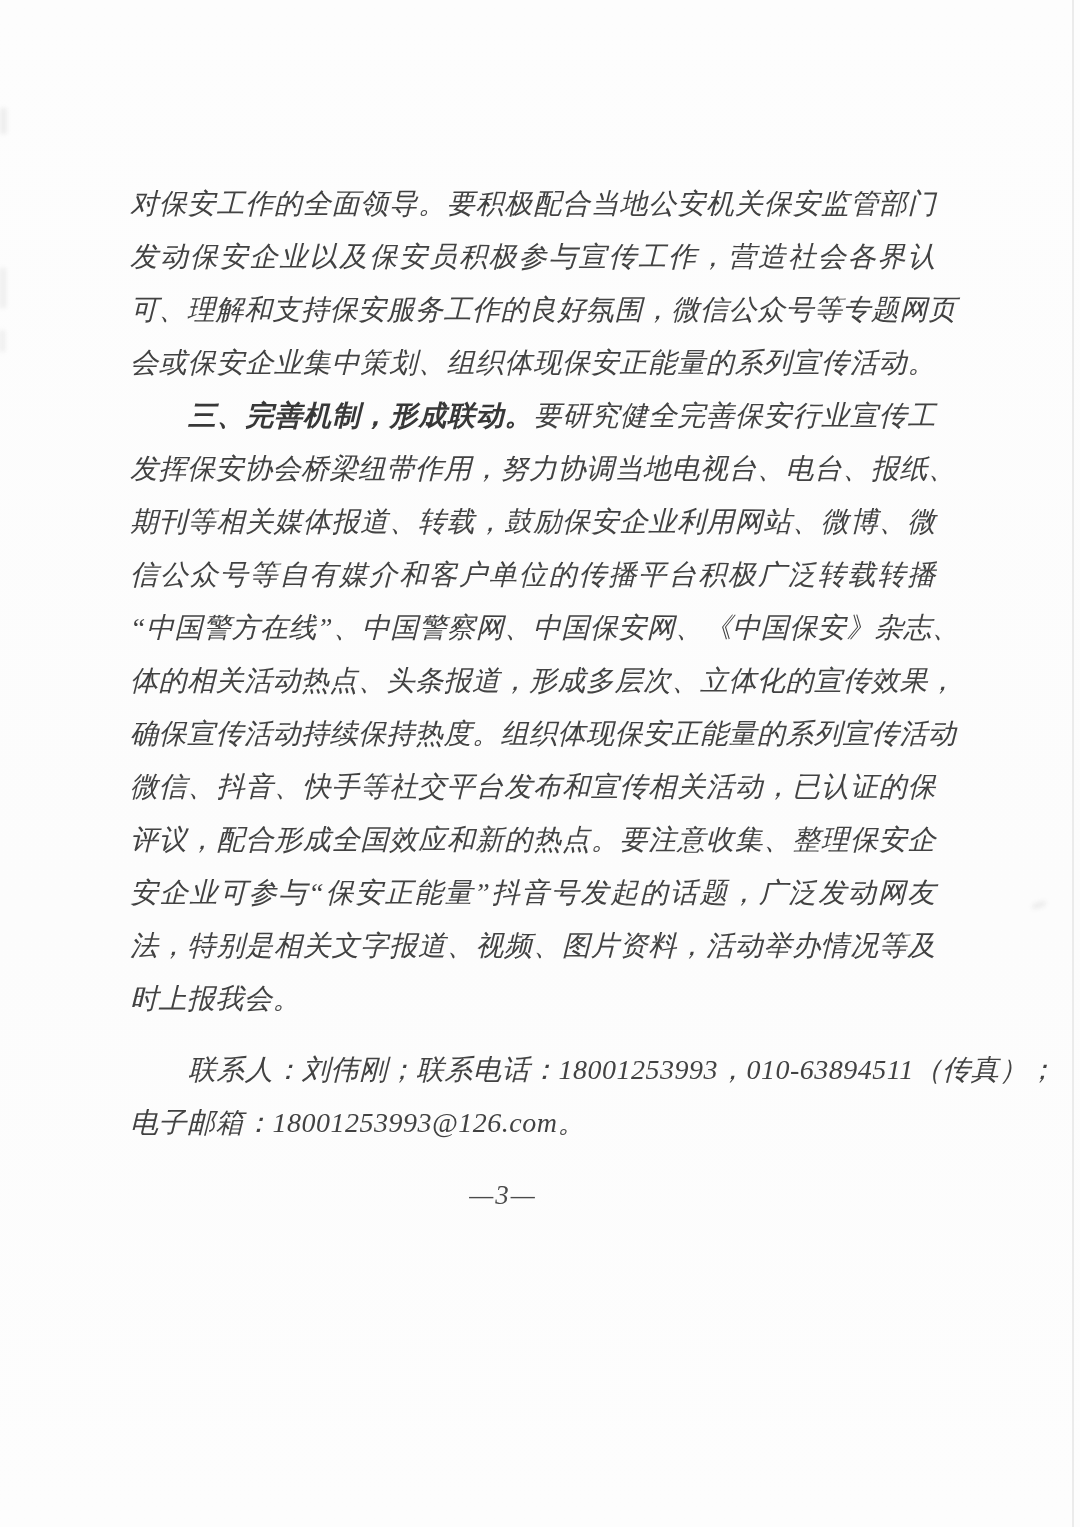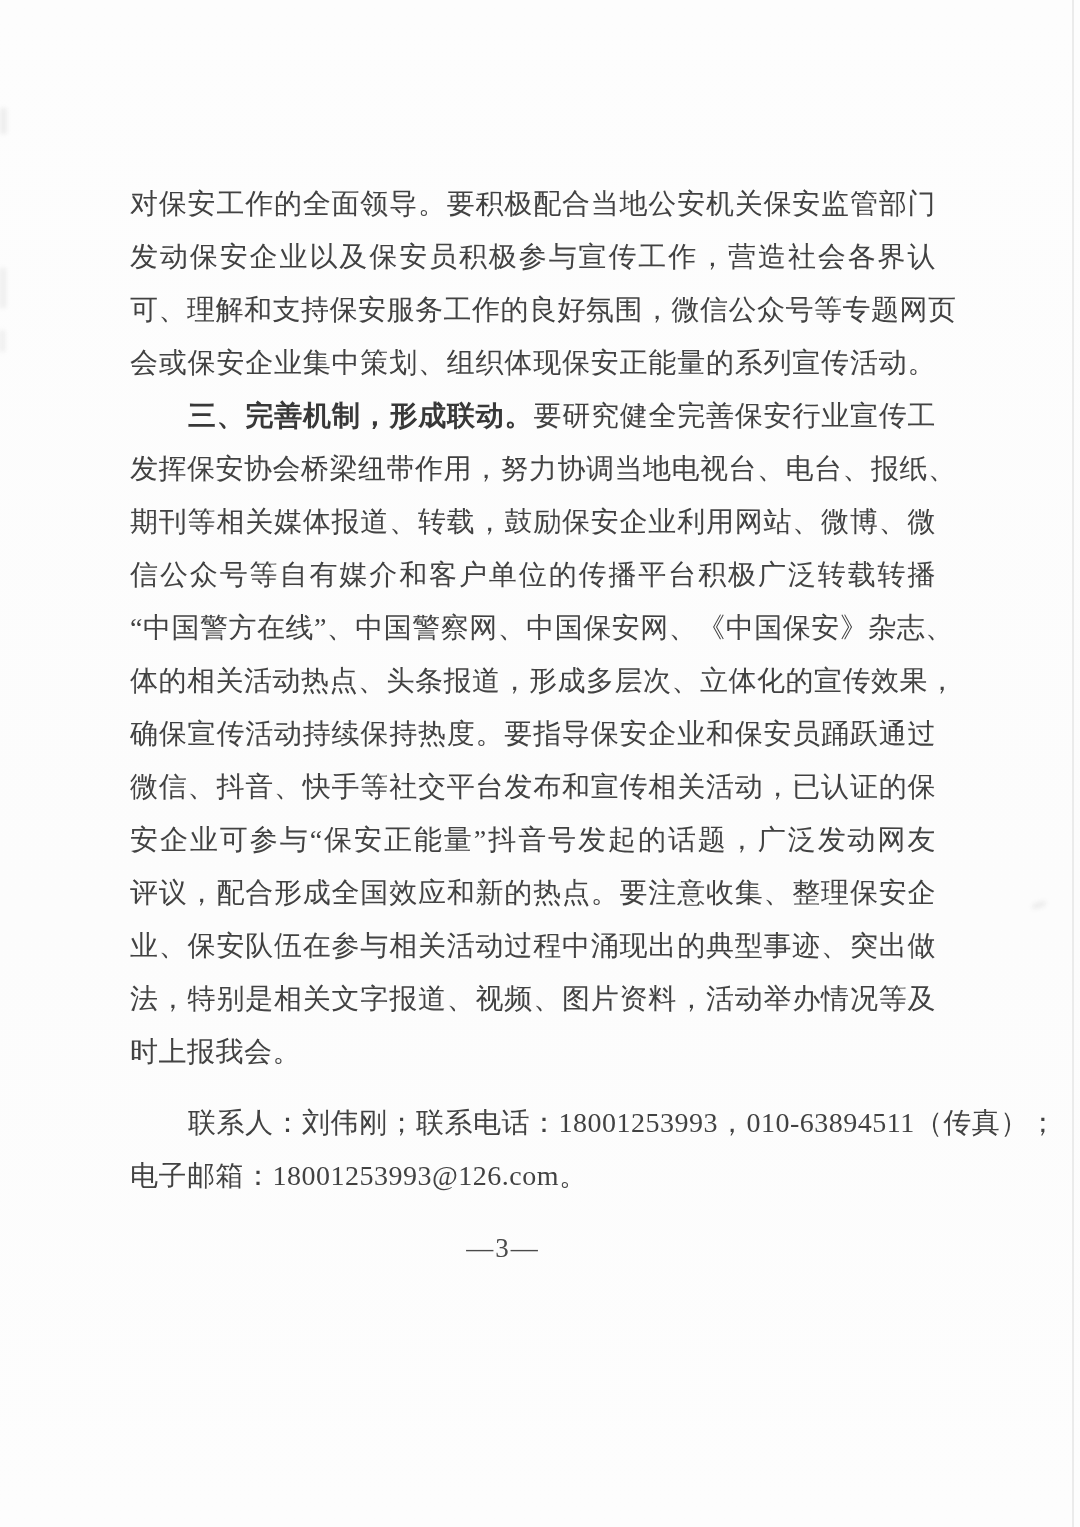--- a/index.html
+++ b/index.html
@@ -11,20 +11,21 @@
     height: 1527px;
     position: relative;
     background: #fdfdfd;
     overflow: hidden;
     font-family: "Liberation Serif", "DejaVu Serif", serif;
   }
   .scan-page {
     position: absolute;
     inset: 0;
     background: linear-gradient(180deg, #fdfdfd 0%, #fcfcfc 60%, #fdfdfd 100%);
+    font-style: italic;
   }
   
   .scan-edge {
     position: absolute;
     top: 0;
     right: 6px;
     width: 2px;
     height: 1527px;
     background: #ebebeb;
   }
@@ -100,25 +101,24 @@
     <div class="line">可、理解和支持保安服务工作的良好氛围，微信公众号等专题网页</div>
     <div class="line">会或保安企业集中策划、组织体现保安正能量的系列宣传活动。</div>
 
     <div class="line indent"><span class="bold-lead">三、完善机制，形成联动。</span><span>要研究健全完善保安行业宣传工</span></div>
 
     <div class="line">发挥保安协会桥梁纽带作用，努力协调当地电视台、电台、报纸、</div>
     <div class="line">期刊等相关媒体报道、转载，鼓励保安企业利用网站、微博、微</div>
     <div class="line">信公众号等自有媒介和客户单位的传播平台积极广泛转载转播</div>
     <div class="line">“中国警方在线”、中国警察网、中国保安网、《中国保安》杂志、</div>
     <div class="line">体的相关活动热点、头条报道，形成多层次、立体化的宣传效果，</div>
-    <div class="line">确保宣传活动持续保持热度。要指导保安企业和保安员踊跃通过</div>
+    <div class="line">确保宣传活动持续保持热度。组织体现保安正能量的系列宣传活动</div>
     <div class="line">微信、抖音、快手等社交平台发布和宣传相关活动，已认证的保</div>
+    <div class="line">评议，配合形成全国效应和新的热点。要注意收集、整理保安企</div>
     <div class="line">安企业可参与“保安正能量”抖音号发起的话题，广泛发动网友</div>
-    <div class="line">评议，配合形成全国效应和新的热点。要注意收集、整理保安企</div>
-    <div class="line">业、保安队伍在参与相关活动过程中涌现出的典型事迹、突出做</div>
     <div class="line">法，特别是相关文字报道、视频、图片资料，活动举办情况等及</div>
     <div class="line flush">时上报我会。</div>
 
     <div class="line indent contact-gap">联系人：刘伟刚；联系电话：18001253993，010-63894511（传真）；</div>
     <div class="line flush">电子邮箱：18001253993@126.com。</div>
 
     <div class="page-number">—3—</div>
   </div>
 </div>
 

